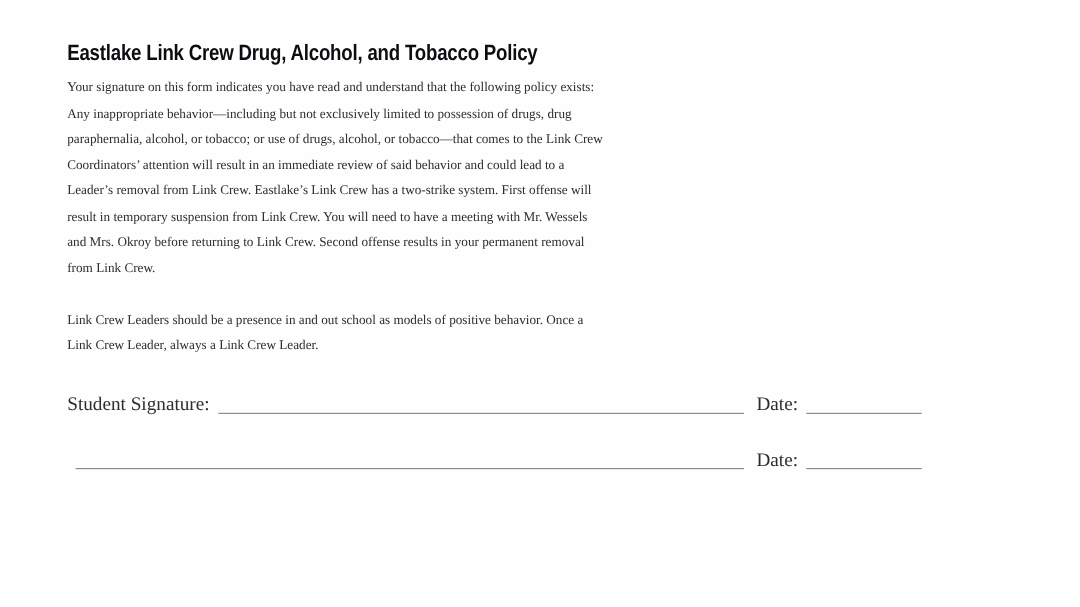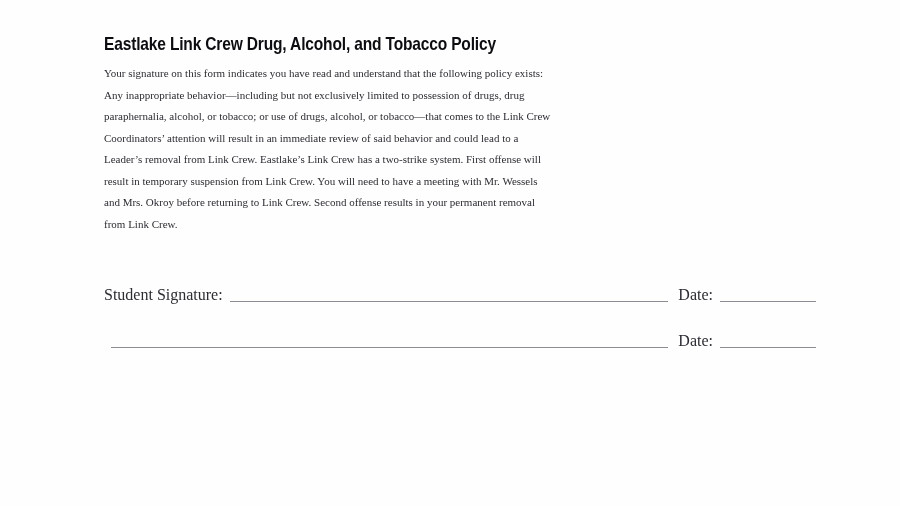--- a/index.html
+++ b/index.html
@@ -5,21 +5,21 @@
   * { box-sizing: border-box; }
   html, body { margin: 0; padding: 0; }
   body {
     width: 900px;
     height: 506px;
     background: #fefefe;
     font-family: "Liberation Serif", serif;
     overflow: hidden;
   }
   .doc {
-    padding: 33px 88px 0 104px;
+    padding: 33px 88px 0 56px;
   }
   .title {
     margin: 0 0 9px 0;
     font-family: "Liberation Sans", sans-serif;
     font-weight: bold;
     font-size: 18.5px;
     line-height: 21px;
     letter-spacing: -0.2px;
     color: #0d0d11;
     white-space: nowrap;
@@ -28,21 +28,21 @@
   }
   .para {
     margin: 0;
     width: 718px;
     font-size: 11px;
     line-height: 21.5px;
     color: #2c2c33;
     white-space: pre-line;
   }
   .para + .para { margin-top: 21.5px; }
-  .sigs { margin-top: 50px; width: 712px; }
+  .sigs { margin-top: 28px; width: 712px; }
   .sig-row {
     display: flex;
     align-items: flex-end;
     font-size: 16px;
     line-height: 20px;
     color: #2c2c33;
   }
   .sig-row + .sig-row { margin-top: 26px; }
   .rule {
     border-bottom: 1.5px solid #8c8c94;
@@ -61,20 +61,22 @@
 
   <p class="para">Your signature on this form indicates you have read and understand that the following policy exists:
 Any inappropriate behavior—including but not exclusively limited to possession of drugs, drug
 paraphernalia, alcohol, or tobacco; or use of drugs, alcohol, or tobacco—that comes to the Link Crew
 Coordinators’ attention will result in an immediate review of said behavior and could lead to a
 Leader’s removal from Link Crew. Eastlake’s Link Crew has a two-strike system. First offense will
 result in temporary suspension from Link Crew. You will need to have a meeting with Mr. Wessels
 and Mrs. Okroy before returning to Link Crew. Second offense results in your permanent removal
 from Link Crew.</p>
 
+  <p class="para">Link Crew Leaders should be a presence in and out school as models of positive behavior. Once a
+Link Crew Leader, always a Link Crew Leader.</p>
 
 
   <div class="sigs">
 
     <div class="sig-row">
       <span class="label">Student Signature:</span>
       <span class="rule sig-line"></span>
       <span class="label">Date:</span>
       <span class="rule date-line"></span>
     </div>

